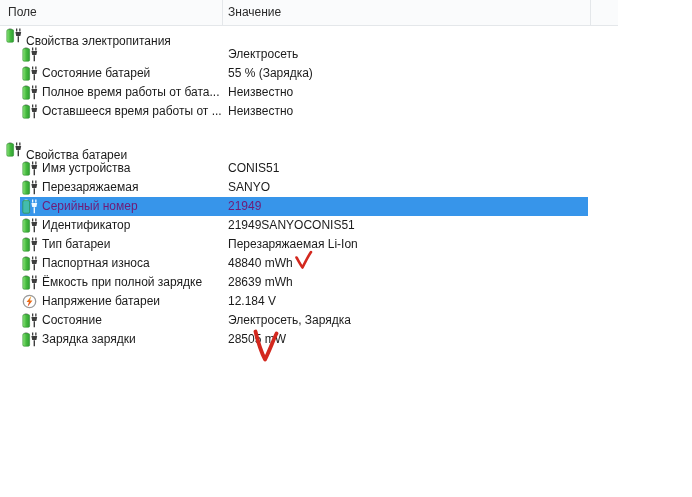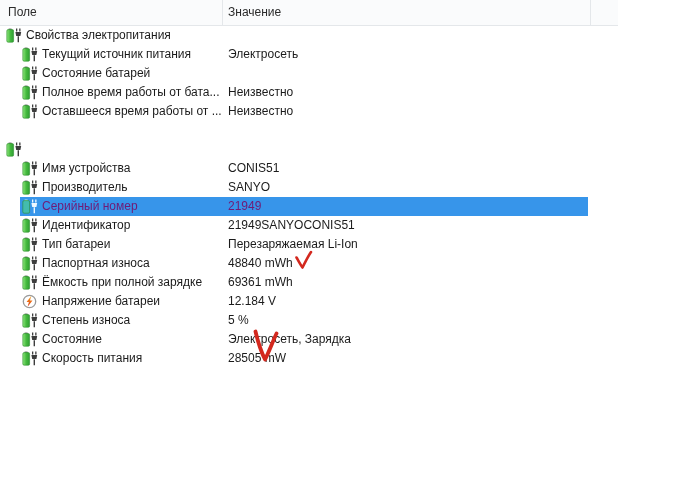--- a/index.html
+++ b/index.html
@@ -26,21 +26,21 @@
   .row .hl { display:none; }
   .row.selected .hl {
     display:block; position:absolute; left:20px; right:104px; top:0; bottom:0;
     background:#3795ea;
   }
   .icon-wrap { position:absolute; top:2px; width:16px; height:15px; }
   .row.section .icon-wrap { left:6px; }
   .row.item    .icon-wrap { left:22px; }
   .icon-wrap svg { display:block; }
   .label { position:absolute; left:42px; white-space:pre; }
-  .row.section .label { left:26px; }
+  .row.section .label { left:26px;margin-top:6px; }
   .value { position:absolute; left:228px; white-space:pre; }
   .row.selected .label, .row.selected .value { color:#701a75; position:absolute; z-index:2; }
   .row.selected .bat-body { fill:#43bcae; }
   .row.selected .bat-tip  { fill:#bfe9e2; }
   .row.selected .plug     { fill:#eef7ff; }
 
   
   .annot { position:absolute; top:0; left:0; pointer-events:none; z-index:5; }
 </style>
 </head>
@@ -86,41 +86,41 @@
               <stop offset="0.5" stop-color="#46bb3f"></stop>
               <stop offset="1" stop-color="#2f9e33"></stop>
             </linearGradient>
           </defs>
           <rect class="bat-tip" x="2.4" y="0.4" width="3.4" height="2" rx="0.6" fill="#7a7f7a"></rect>
           <rect class="bat-body" x="0.8" y="1.6" width="6.8" height="12.6" rx="1.3" fill="url(#gbat)" stroke="#2e8f2e" stroke-width="0.6"></rect>
           <path class="plug" fill="#3d3d3d" d="M10.0 0.4 h1.3 v3.2 h-1.3 z M13.2 0.4 h1.3 v3.2 h-1.3 z M9.4 3.9 h5.8 l-0.8 4.2 h-4.2 z M11.6 8.3 h1.4 v6 h-1.4 z"></path>
         </svg>
 
       </span>
-      <span class="label">Текущий источник питания</span>
       <span class="value">Электросеть</span>
     </div>
       <div class="row item">
 
       <span class="icon-wrap">
         <svg width="16" height="15" viewBox="0 0 16 15">
           <defs>
             <linearGradient id="gbat" x1="0" y1="0" x2="1" y2="0">
               <stop offset="0" stop-color="#8fe57d"></stop>
               <stop offset="0.5" stop-color="#46bb3f"></stop>
               <stop offset="1" stop-color="#2f9e33"></stop>
             </linearGradient>
           </defs>
           <rect class="bat-tip" x="2.4" y="0.4" width="3.4" height="2" rx="0.6" fill="#7a7f7a"></rect>
           <rect class="bat-body" x="0.8" y="1.6" width="6.8" height="12.6" rx="1.3" fill="url(#gbat)" stroke="#2e8f2e" stroke-width="0.6"></rect>
           <path class="plug" fill="#3d3d3d" d="M10.0 0.4 h1.3 v3.2 h-1.3 z M13.2 0.4 h1.3 v3.2 h-1.3 z M9.4 3.9 h5.8 l-0.8 4.2 h-4.2 z M11.6 8.3 h1.4 v6 h-1.4 z"></path>
         </svg>
 
       </span>
       <span class="label">Состояние батарей</span>
+      <span class="value">55 % (Зарядка)</span>
     </div>
       <div class="row item">
 
       <span class="icon-wrap">
         <svg width="16" height="15" viewBox="0 0 16 15">
           <defs>
             <linearGradient id="gbat" x1="0" y1="0" x2="1" y2="0">
               <stop offset="0" stop-color="#8fe57d"></stop>
               <stop offset="0.5" stop-color="#46bb3f"></stop>
               <stop offset="1" stop-color="#2f9e33"></stop>
@@ -170,20 +170,21 @@
               <stop offset="0.5" stop-color="#46bb3f"></stop>
               <stop offset="1" stop-color="#2f9e33"></stop>
             </linearGradient>
           </defs>
           <rect class="bat-tip" x="2.4" y="0.4" width="3.4" height="2" rx="0.6" fill="#7a7f7a"></rect>
           <rect class="bat-body" x="0.8" y="1.6" width="6.8" height="12.6" rx="1.3" fill="url(#gbat)" stroke="#2e8f2e" stroke-width="0.6"></rect>
           <path class="plug" fill="#3d3d3d" d="M10.0 0.4 h1.3 v3.2 h-1.3 z M13.2 0.4 h1.3 v3.2 h-1.3 z M9.4 3.9 h5.8 l-0.8 4.2 h-4.2 z M11.6 8.3 h1.4 v6 h-1.4 z"></path>
         </svg>
 
       </span>
+      <span class="label">Свойства батареи</span>
       <span class="value"></span>
     </div>
       <div class="row item">
 
       <span class="icon-wrap">
         <svg width="16" height="15" viewBox="0 0 16 15">
           <defs>
             <linearGradient id="gbat" x1="0" y1="0" x2="1" y2="0">
               <stop offset="0" stop-color="#8fe57d"></stop>
               <stop offset="0.5" stop-color="#46bb3f"></stop>
@@ -209,21 +210,21 @@
               <stop offset="0.5" stop-color="#46bb3f"></stop>
               <stop offset="1" stop-color="#2f9e33"></stop>
             </linearGradient>
           </defs>
           <rect class="bat-tip" x="2.4" y="0.4" width="3.4" height="2" rx="0.6" fill="#7a7f7a"></rect>
           <rect class="bat-body" x="0.8" y="1.6" width="6.8" height="12.6" rx="1.3" fill="url(#gbat)" stroke="#2e8f2e" stroke-width="0.6"></rect>
           <path class="plug" fill="#3d3d3d" d="M10.0 0.4 h1.3 v3.2 h-1.3 z M13.2 0.4 h1.3 v3.2 h-1.3 z M9.4 3.9 h5.8 l-0.8 4.2 h-4.2 z M11.6 8.3 h1.4 v6 h-1.4 z"></path>
         </svg>
 
       </span>
-      <span class="label">Производитель</span>
+      <span class="label">Перезаряжаемая</span>
       <span class="value">SANYO</span>
     </div>
       <div class="row item selected">
       <div class="hl"></div>
       <span class="icon-wrap">
         <svg width="16" height="15" viewBox="0 0 16 15">
           <defs>
             <linearGradient id="gbat" x1="0" y1="0" x2="1" y2="0">
               <stop offset="0" stop-color="#8fe57d"></stop>
               <stop offset="0.5" stop-color="#46bb3f"></stop>
@@ -310,21 +311,21 @@
               <stop offset="1" stop-color="#2f9e33"></stop>
             </linearGradient>
           </defs>
           <rect class="bat-tip" x="2.4" y="0.4" width="3.4" height="2" rx="0.6" fill="#7a7f7a"></rect>
           <rect class="bat-body" x="0.8" y="1.6" width="6.8" height="12.6" rx="1.3" fill="url(#gbat)" stroke="#2e8f2e" stroke-width="0.6"></rect>
           <path class="plug" fill="#3d3d3d" d="M10.0 0.4 h1.3 v3.2 h-1.3 z M13.2 0.4 h1.3 v3.2 h-1.3 z M9.4 3.9 h5.8 l-0.8 4.2 h-4.2 z M11.6 8.3 h1.4 v6 h-1.4 z"></path>
         </svg>
 
       </span>
       <span class="label">Ёмкость при полной зарядке</span>
-      <span class="value">69361 mWh</span>
+      <span class="value">28639 mWh</span>
     </div>
       <div class="row item">
 
       <span class="icon-wrap">
 
         <svg width="15" height="15" viewBox="0 0 15 15">
           <defs>
             <linearGradient id="gbolt" x1="0" y1="0" x2="0" y2="1">
               <stop offset="0" stop-color="#f7a51d"></stop>
               <stop offset="1" stop-color="#dd3613"></stop>
@@ -347,61 +348,41 @@
               <stop offset="0.5" stop-color="#46bb3f"></stop>
               <stop offset="1" stop-color="#2f9e33"></stop>
             </linearGradient>
           </defs>
           <rect class="bat-tip" x="2.4" y="0.4" width="3.4" height="2" rx="0.6" fill="#7a7f7a"></rect>
           <rect class="bat-body" x="0.8" y="1.6" width="6.8" height="12.6" rx="1.3" fill="url(#gbat)" stroke="#2e8f2e" stroke-width="0.6"></rect>
           <path class="plug" fill="#3d3d3d" d="M10.0 0.4 h1.3 v3.2 h-1.3 z M13.2 0.4 h1.3 v3.2 h-1.3 z M9.4 3.9 h5.8 l-0.8 4.2 h-4.2 z M11.6 8.3 h1.4 v6 h-1.4 z"></path>
         </svg>
 
       </span>
-      <span class="label">Степень износа</span>
-      <span class="value">5 %</span>
-    </div>
-      <div class="row item">
-
-      <span class="icon-wrap">
-        <svg width="16" height="15" viewBox="0 0 16 15">
-          <defs>
-            <linearGradient id="gbat" x1="0" y1="0" x2="1" y2="0">
-              <stop offset="0" stop-color="#8fe57d"></stop>
-              <stop offset="0.5" stop-color="#46bb3f"></stop>
-              <stop offset="1" stop-color="#2f9e33"></stop>
-            </linearGradient>
-          </defs>
-          <rect class="bat-tip" x="2.4" y="0.4" width="3.4" height="2" rx="0.6" fill="#7a7f7a"></rect>
-          <rect class="bat-body" x="0.8" y="1.6" width="6.8" height="12.6" rx="1.3" fill="url(#gbat)" stroke="#2e8f2e" stroke-width="0.6"></rect>
-          <path class="plug" fill="#3d3d3d" d="M10.0 0.4 h1.3 v3.2 h-1.3 z M13.2 0.4 h1.3 v3.2 h-1.3 z M9.4 3.9 h5.8 l-0.8 4.2 h-4.2 z M11.6 8.3 h1.4 v6 h-1.4 z"></path>
-        </svg>
-
-      </span>
       <span class="label">Состояние</span>
       <span class="value">Электросеть, Зарядка</span>
     </div>
       <div class="row item">
 
       <span class="icon-wrap">
         <svg width="16" height="15" viewBox="0 0 16 15">
           <defs>
             <linearGradient id="gbat" x1="0" y1="0" x2="1" y2="0">
               <stop offset="0" stop-color="#8fe57d"></stop>
               <stop offset="0.5" stop-color="#46bb3f"></stop>
               <stop offset="1" stop-color="#2f9e33"></stop>
             </linearGradient>
           </defs>
           <rect class="bat-tip" x="2.4" y="0.4" width="3.4" height="2" rx="0.6" fill="#7a7f7a"></rect>
           <rect class="bat-body" x="0.8" y="1.6" width="6.8" height="12.6" rx="1.3" fill="url(#gbat)" stroke="#2e8f2e" stroke-width="0.6"></rect>
           <path class="plug" fill="#3d3d3d" d="M10.0 0.4 h1.3 v3.2 h-1.3 z M13.2 0.4 h1.3 v3.2 h-1.3 z M9.4 3.9 h5.8 l-0.8 4.2 h-4.2 z M11.6 8.3 h1.4 v6 h-1.4 z"></path>
         </svg>
 
       </span>
-      <span class="label">Скорость питания</span>
+      <span class="label">Зарядка зарядки</span>
       <span class="value">28505 mW</span>
     </div>
     </div>
 
   <svg class="annot" width="692" height="497" viewBox="0 0 692 497">
     <path d="M296.5 257.5 C298.5 261 300.5 265 302.5 267.5 C305.5 261.5 308.5 255.5 311 252" fill="none" stroke="#d3281e" stroke-width="2.6" stroke-linecap="round" stroke-linejoin="round"></path>
     <path d="M255.5 331.5 C257.5 340 261.5 352.5 265 359.5 C269 352 273.5 339.5 276.5 333.5" fill="none" stroke="#d3281e" stroke-width="3.8" stroke-linecap="round" stroke-linejoin="round"></path>
   </svg>
 
 </div>

